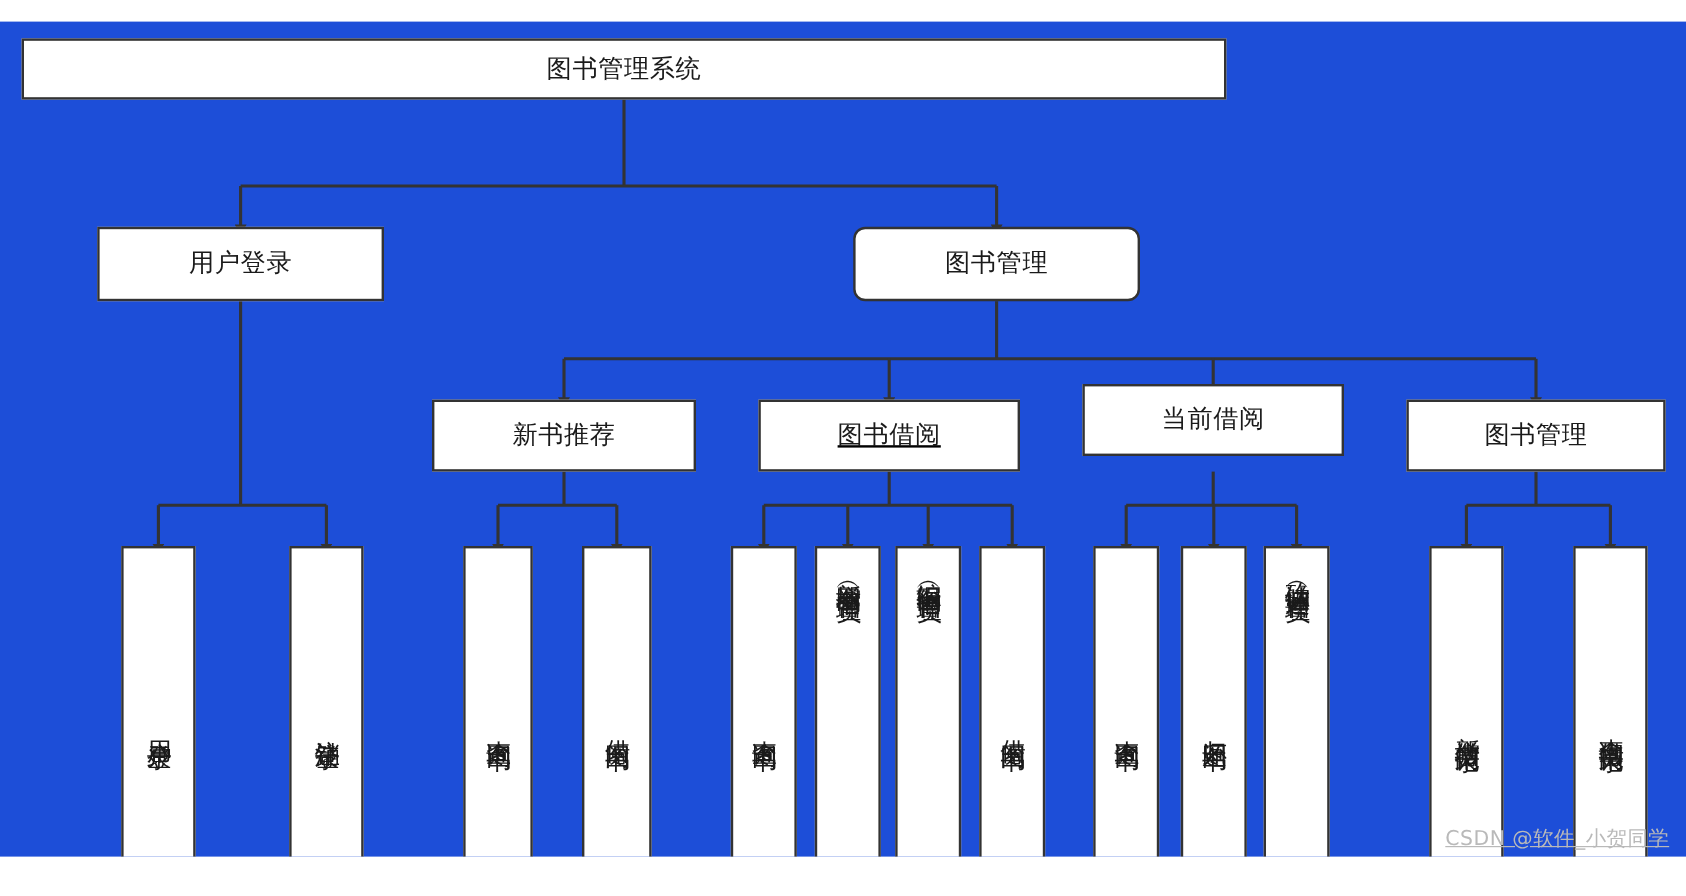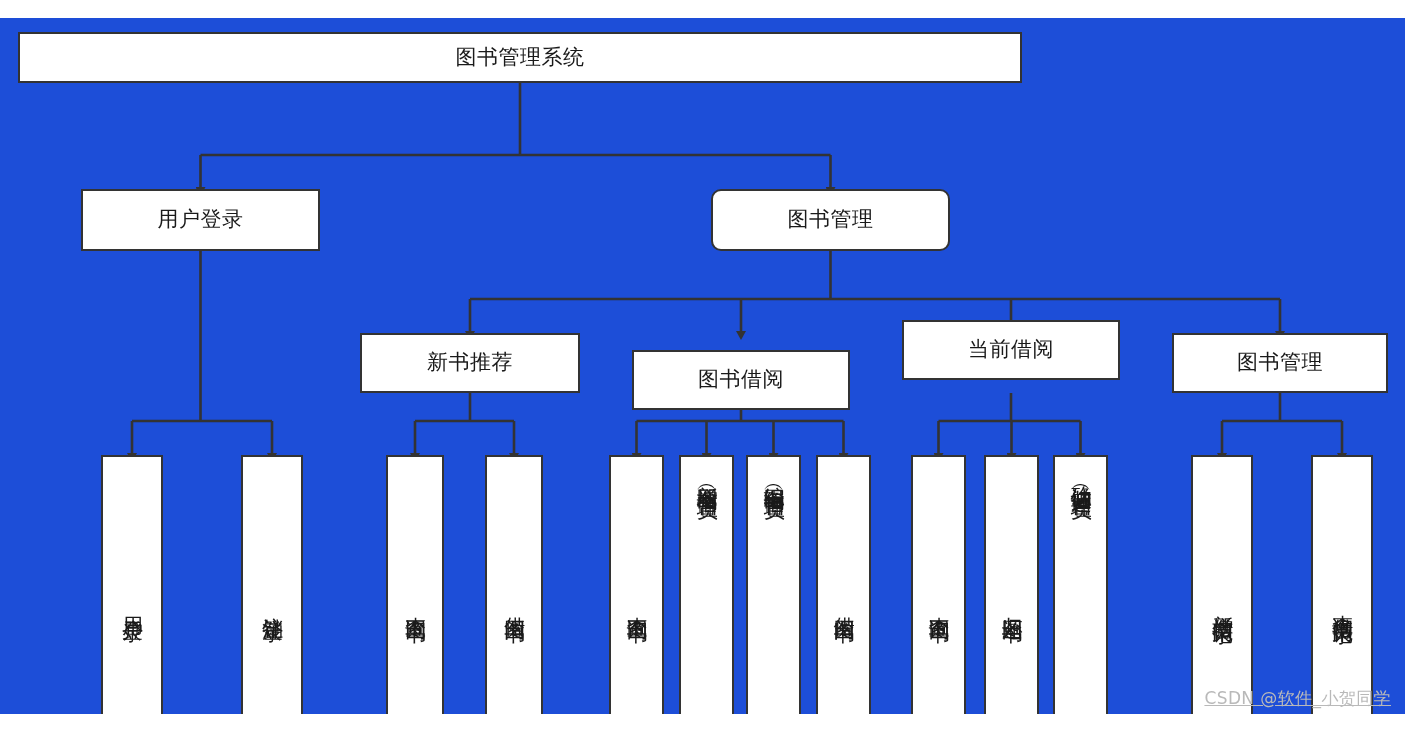--- a/index.html
+++ b/index.html
@@ -121,21 +121,21 @@
       </div>
       <div class="node" style="left: 81px; top: 171px; width: 239px; height: 62px;">
         <div class="node-label">用户登录</div>
       </div>
       <div class="node" style="left: 711px; top: 171px; width: 239px; height: 62px; border-radius: 10px;">
         <div class="node-label">图书管理</div>
       </div>
       <div class="node" style="left: 360px; top: 315px; width: 220px; height: 60px;">
         <div class="node-label">新书推荐</div>
       </div>
-      <div class="node" style="left: 632px; top: 332px; width: 218px; height: 60px;">
+      <div class="node" style="left: 632px; top: 315px; width: 218px; height: 60px; text-decoration: underline;">
         <div class="node-label">图书借阅</div>
       </div>
       <div class="node" style="left: 902px; top: 302px; width: 218px; height: 60px;">
         <div class="node-label">当前借阅</div>
       </div>
       <div class="node" style="left: 1172px; top: 315px; width: 216px; height: 60px;">
         <div class="node-label">图书管理</div>
       </div>
       <div class="node vertical leaf short" style="left: 101px; top: 437px; width: 62px; height: 298px;">
         <div class="node-label">用户登录</div>

